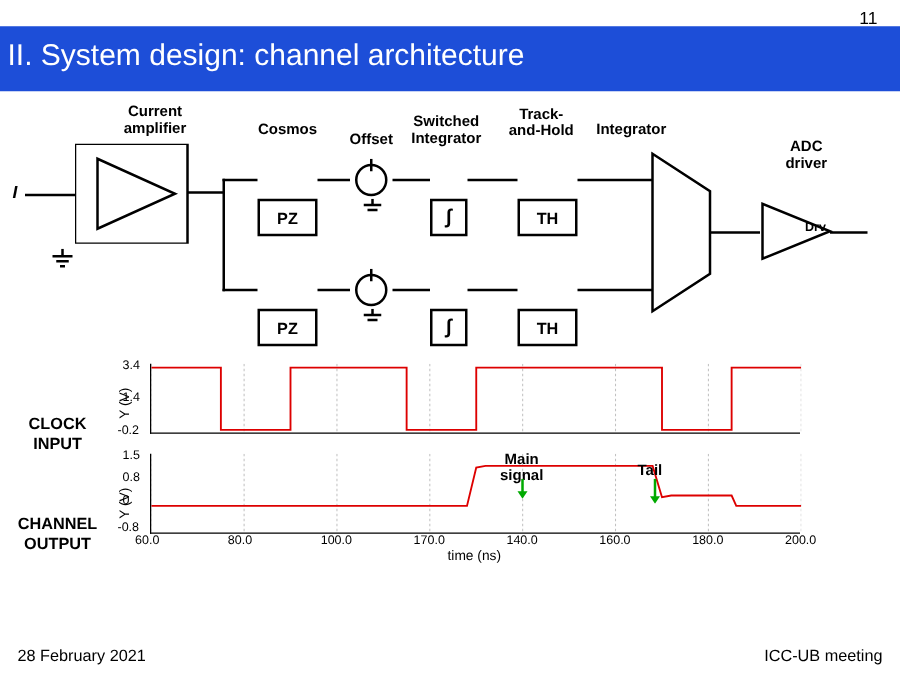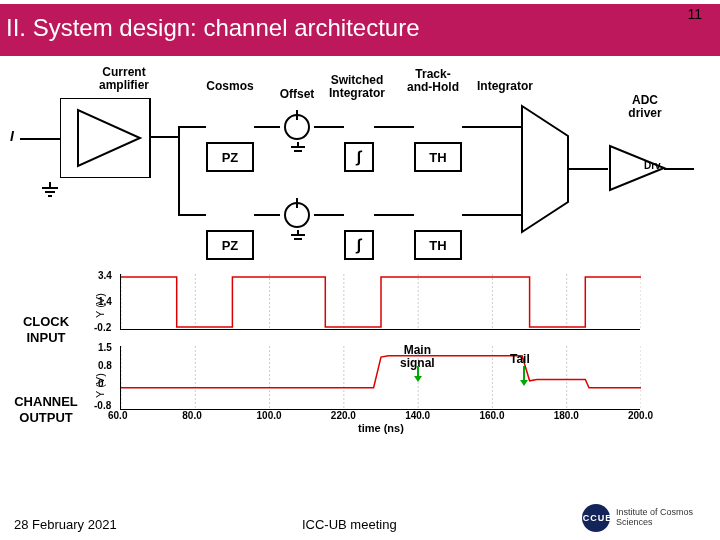--- a/index.html
+++ b/index.html
@@ -8,25 +8,25 @@
     font-family: Arial, Helvetica, sans-serif;
     background: #fff;
     position: relative;
     overflow: hidden;
   }
   .slide-number {
     position: absolute; top: 6px; right: 18px;
     font-size: 14px; color: #000;
   }
   .title-bar {
-    background: #be185d;
+    background: #1d4ed8;
     color: #fff;
     padding: 10px 14px 14px 6px;
     font-size: 24px;
-    margin-top: 4px;
+    margin-top: 21px;
   }
   .diagram {
     position: relative;
     width: 700px; height: 200px;
     margin: 8px auto 0 auto;
   }
   .lbl { position: absolute; font-size: 12px; font-weight: bold; text-align: center; line-height: 1.1; }
   .box { position: absolute; border: 2px solid #000; background: #fff; display:flex; align-items:center; justify-content:center; font-size:13px; font-weight:bold;margin-top:30px; }
   .pz { width: 48px; height: 30px; }
   .th { width: 48px; height: 30px; }
@@ -36,21 +36,21 @@
   .hline { height:2px; }
   .vline { width:2px; }
   .drv { position:absolute; }
 
   .plots {
     position: relative;
     width: 620px; height: 170px;
     margin: 6px 0 0 90px;
   }
   .plot-frame { position:absolute; border-left:1px solid #000; border-bottom:1px solid #000; }
-  .tick { position:absolute; font-size:10px; color:#000;font-weight:bold; }
+  .tick { position:absolute; font-size:10px; color:#000; }
   .axislbl { position:absolute; font-size:11px; transform: rotate(-90deg); transform-origin:left top; }
   .side-label { position:absolute; font-size:13px; font-weight:bold; text-align:center; line-height:1.2;margin-top:32px; }
 
   .footer {
     position:absolute; bottom:8px; left:0; right:0;
     display:flex; justify-content:space-between; align-items:flex-end;
     padding: 0 14px;
     font-size: 13px;
   }
   .logo { display:flex; align-items:center; gap:6px; font-size:9px; color:#333; }
@@ -184,21 +184,21 @@
   <div class="axislbl" style="left:4px; top:128px;">Y (V)</div>
   <div class="tick" style="left:8px; top:72px;">1.5</div>
   <div class="tick" style="left:8px; top:90px;">0.8</div>
   <div class="tick" style="left:8px; top:108px;">0</div>
   <div class="tick" style="left:4px; top:130px;">-0.8</div>
 
   <div id="xticks">
       <div class="tick" style="left: 18px; top: 140px;">60.0</div>
       <div class="tick" style="left: 92.2857px; top: 140px;">80.0</div>
       <div class="tick" style="left: 166.571px; top: 140px;">100.0</div>
-      <div class="tick" style="left: 240.857px; top: 140px;">220.0</div>
+      <div class="tick" style="left: 240.857px; top: 140px;">170.0</div>
       <div class="tick" style="left: 315.143px; top: 140px;">140.0</div>
       <div class="tick" style="left: 389.429px; top: 140px;">160.0</div>
       <div class="tick" style="left: 463.714px; top: 140px;">180.0</div>
       <div class="tick" style="left: 538px; top: 140px;">200.0</div>
     </div>
   <div class="tick" style="left:268px; top:152px; font-size:11px;">time (ns)</div>
 
   <div class="arrow-ann" style="left:310px; top:74px; font-size:12px; font-weight:bold; text-align:center; line-height:1.1; white-space:pre-line;">Main
 signal</div>
   <svg style="position:absolute; left:322px; top:96px; width:12px; height:16px;">
@@ -208,17 +208,13 @@
   <div class="arrow-ann" style="left:420px; top:82px; font-size:12px; font-weight:bold;">Tail</div>
   <svg style="position:absolute; left:428px; top:96px; width:12px; height:20px;">
       <line x1="6" y1="0" x2="6" y2="16" stroke="#0a0" stroke-width="2"></line>
       <polygon points="2,14 10,14 6,20" fill="#0a0"></polygon>
     </svg>
 </div>
 
 <div class="footer">
   <div>28 February 2021</div>
   <div>ICC-UB meeting</div>
-  <div class="logo">
-    <div class="logo-icon">ICCUB</div>
-    <div style="max-width:90px; line-height:1.1;">Institute of Cosmos Sciences</div>
-  </div>
 </div>
 
 </body></html>

